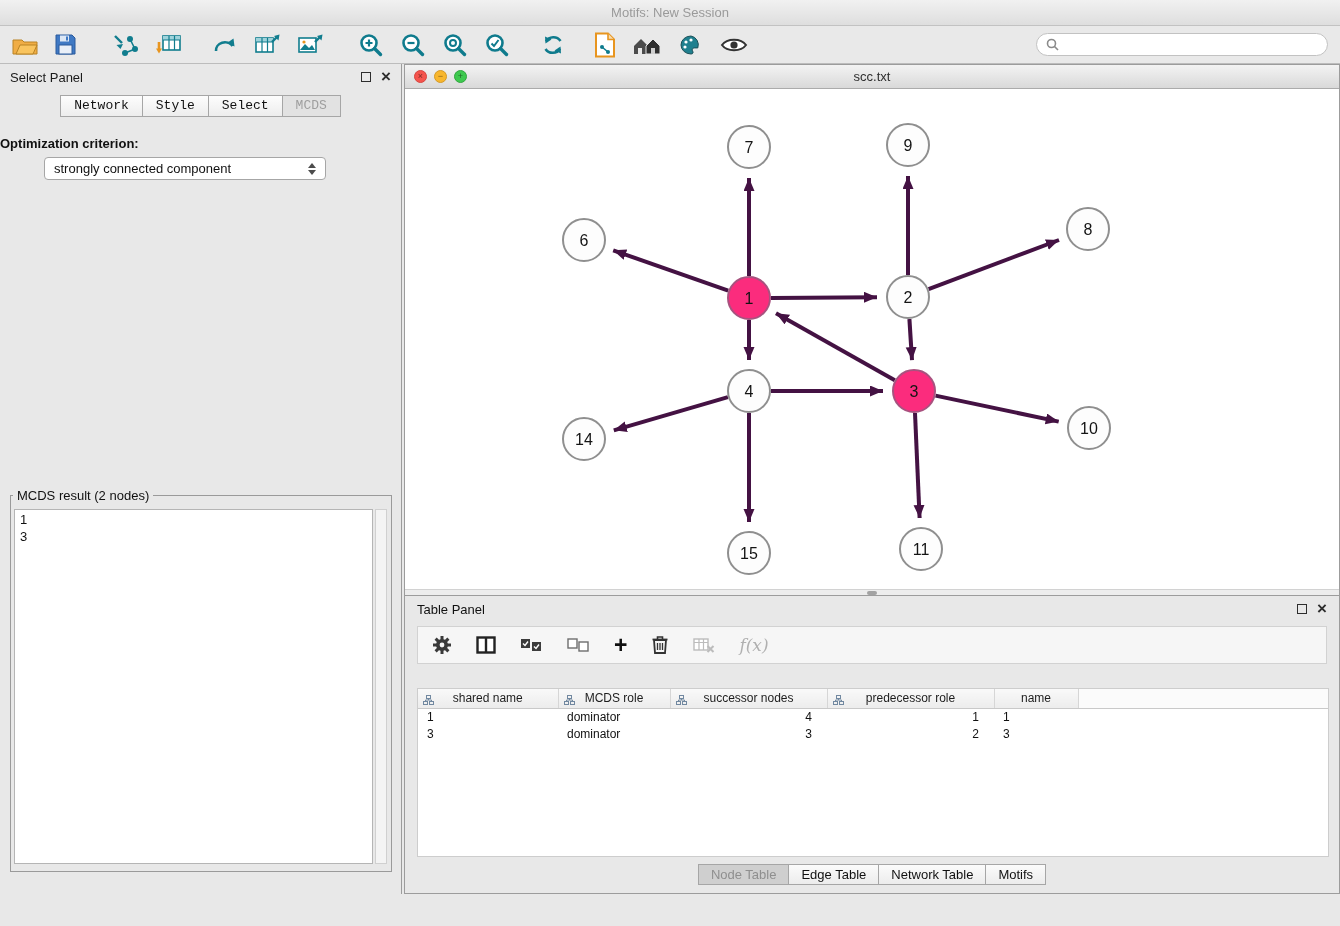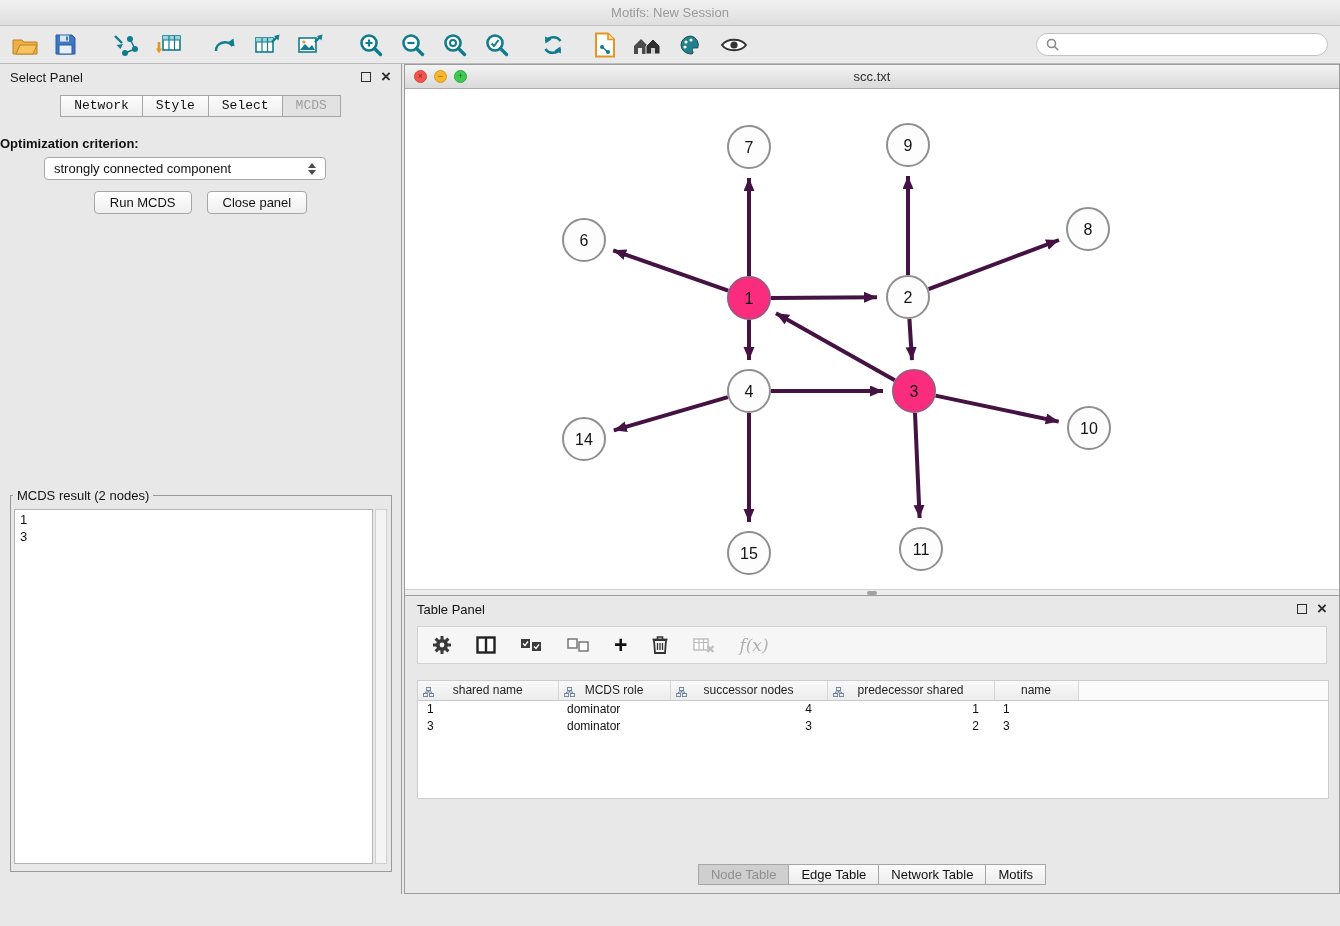--- a/index.html
+++ b/index.html
@@ -51,21 +51,21 @@
 .hscroll{position:absolute;left:0;top:524px;width:100%;height:6px;background:#ededed;border-top:1px solid #d2d2d2;}
 .hthumb{position:absolute;left:462px;top:1px;width:10px;height:4px;background:#a2a2a2;border-radius:2px;}
 .graph-svg text{font-family:"Liberation Sans","DejaVu Sans",sans-serif;}
 
 
 .table-panel{position:absolute;left:404px;top:596px;width:936px;height:298px;background:#e8e8e8;border:1px solid #9c9c9c;border-top:none;}
 .tp-head{position:absolute;left:0;top:0;width:100%;height:26px;display:flex;align-items:center;padding:0 12px;font-size:13px;}
 .tp-toolbar{position:absolute;left:12px;top:30px;width:910px;height:38px;background:#f6f6f6;border:1px solid #d2d2d2;display:flex;align-items:center;gap:24px;padding:0 14px;}
 .fx{font-family:"DejaVu Serif","Liberation Serif",serif;font-style:italic;font-size:17px;color:#b0b0b0;}
 .plus{font-size:23px;font-weight:bold;color:#101010;line-height:20px;}
-.table-wrap{position:absolute;left:12px;top:84px;width:912px;height:119px;background:#fff;border:1px solid #cdcdcd;overflow:hidden;}
+.table-wrap{position:absolute;left:12px;top:92px;width:912px;height:169px;background:#fff;border:1px solid #cdcdcd;overflow:hidden;}
 table.node-table{border-collapse:collapse;table-layout:fixed;width:100%;font-size:12px;}
 .node-table th{height:19px;font-weight:normal;background:linear-gradient(#f9f9f9,#ececec);border-right:1px solid #d6d6d6;border-bottom:1px solid #c9c9c9;text-align:center;position:relative;color:#1d1d1d;}
 .node-table th.thf{background:#fbfbfb;border-right:none;}
 .hicon{position:absolute;left:5px;top:5px;}
 .node-table td{height:17px;padding:0 9px;white-space:nowrap;overflow:hidden;}
 .node-table td.col2,.node-table td.col3{text-align:right;padding-right:15px;}
 .tp-tabs{position:absolute;left:0;top:268px;width:100%;display:flex;justify-content:center;}
 .tp-tab{height:21px;line-height:19px;padding:0 12px;font-size:13px;background:linear-gradient(#fbfbfb,#ececec);border:1px solid #a6a6a6;border-left:none;}
 .tp-tab:first-child{border-left:1px solid #a6a6a6;}
 .tp-tab.active{background:#cfcfcf;color:#8f8f8f;}
@@ -234,24 +234,20 @@
       <span class="cp-tab">Select</span>
       <span class="cp-tab active">MCDS</span>
     </div>
     <div class="opt-label">Optimization criterion:</div>
     <div class="dropdown">
       <span>strongly connected component</span>
       <span class="stepper">
         <span class="tri-up"></span>
           <span class="tri-down"></span>
       </span>
-    </div>
-    <div class="btn-row">
-      <button class="btn">Run MCDS</button>
-      <button class="btn">Close panel</button>
     </div>
     <fieldset class="result-box">
       <legend>MCDS result (2 nodes)</legend>
       <div class="result-inner">
           <div>1</div>
           <div>3</div>
         </div>
       <div class="result-scrollbar"></div>
     </fieldset>
   </div>
@@ -451,21 +447,21 @@
             </th>
             <th>
               <span class="hicon"><svg width="11" height="10">
                     <g fill="none" stroke="#7188a0">
                       <rect x="3.5" y="0.5" width="4" height="3"></rect>
                       <rect x="0.5" y="6.5" width="4" height="3"></rect>
                       <rect x="6.5" y="6.5" width="4" height="3"></rect>
                       <path d="M5.5 3.5 v1.5 M2.5 6.5 v-1.5 h6 v1.5"></path>
                     </g>
                   </svg></span>
-              <span>predecessor shared</span>
+              <span>predecessor role</span>
             </th>
             <th>
               <span>name</span>
             </th>
             <th class="thf"></th>
           </tr>
         </thead>
         <tbody>
             <tr>
               <td class="col0">1</td>

